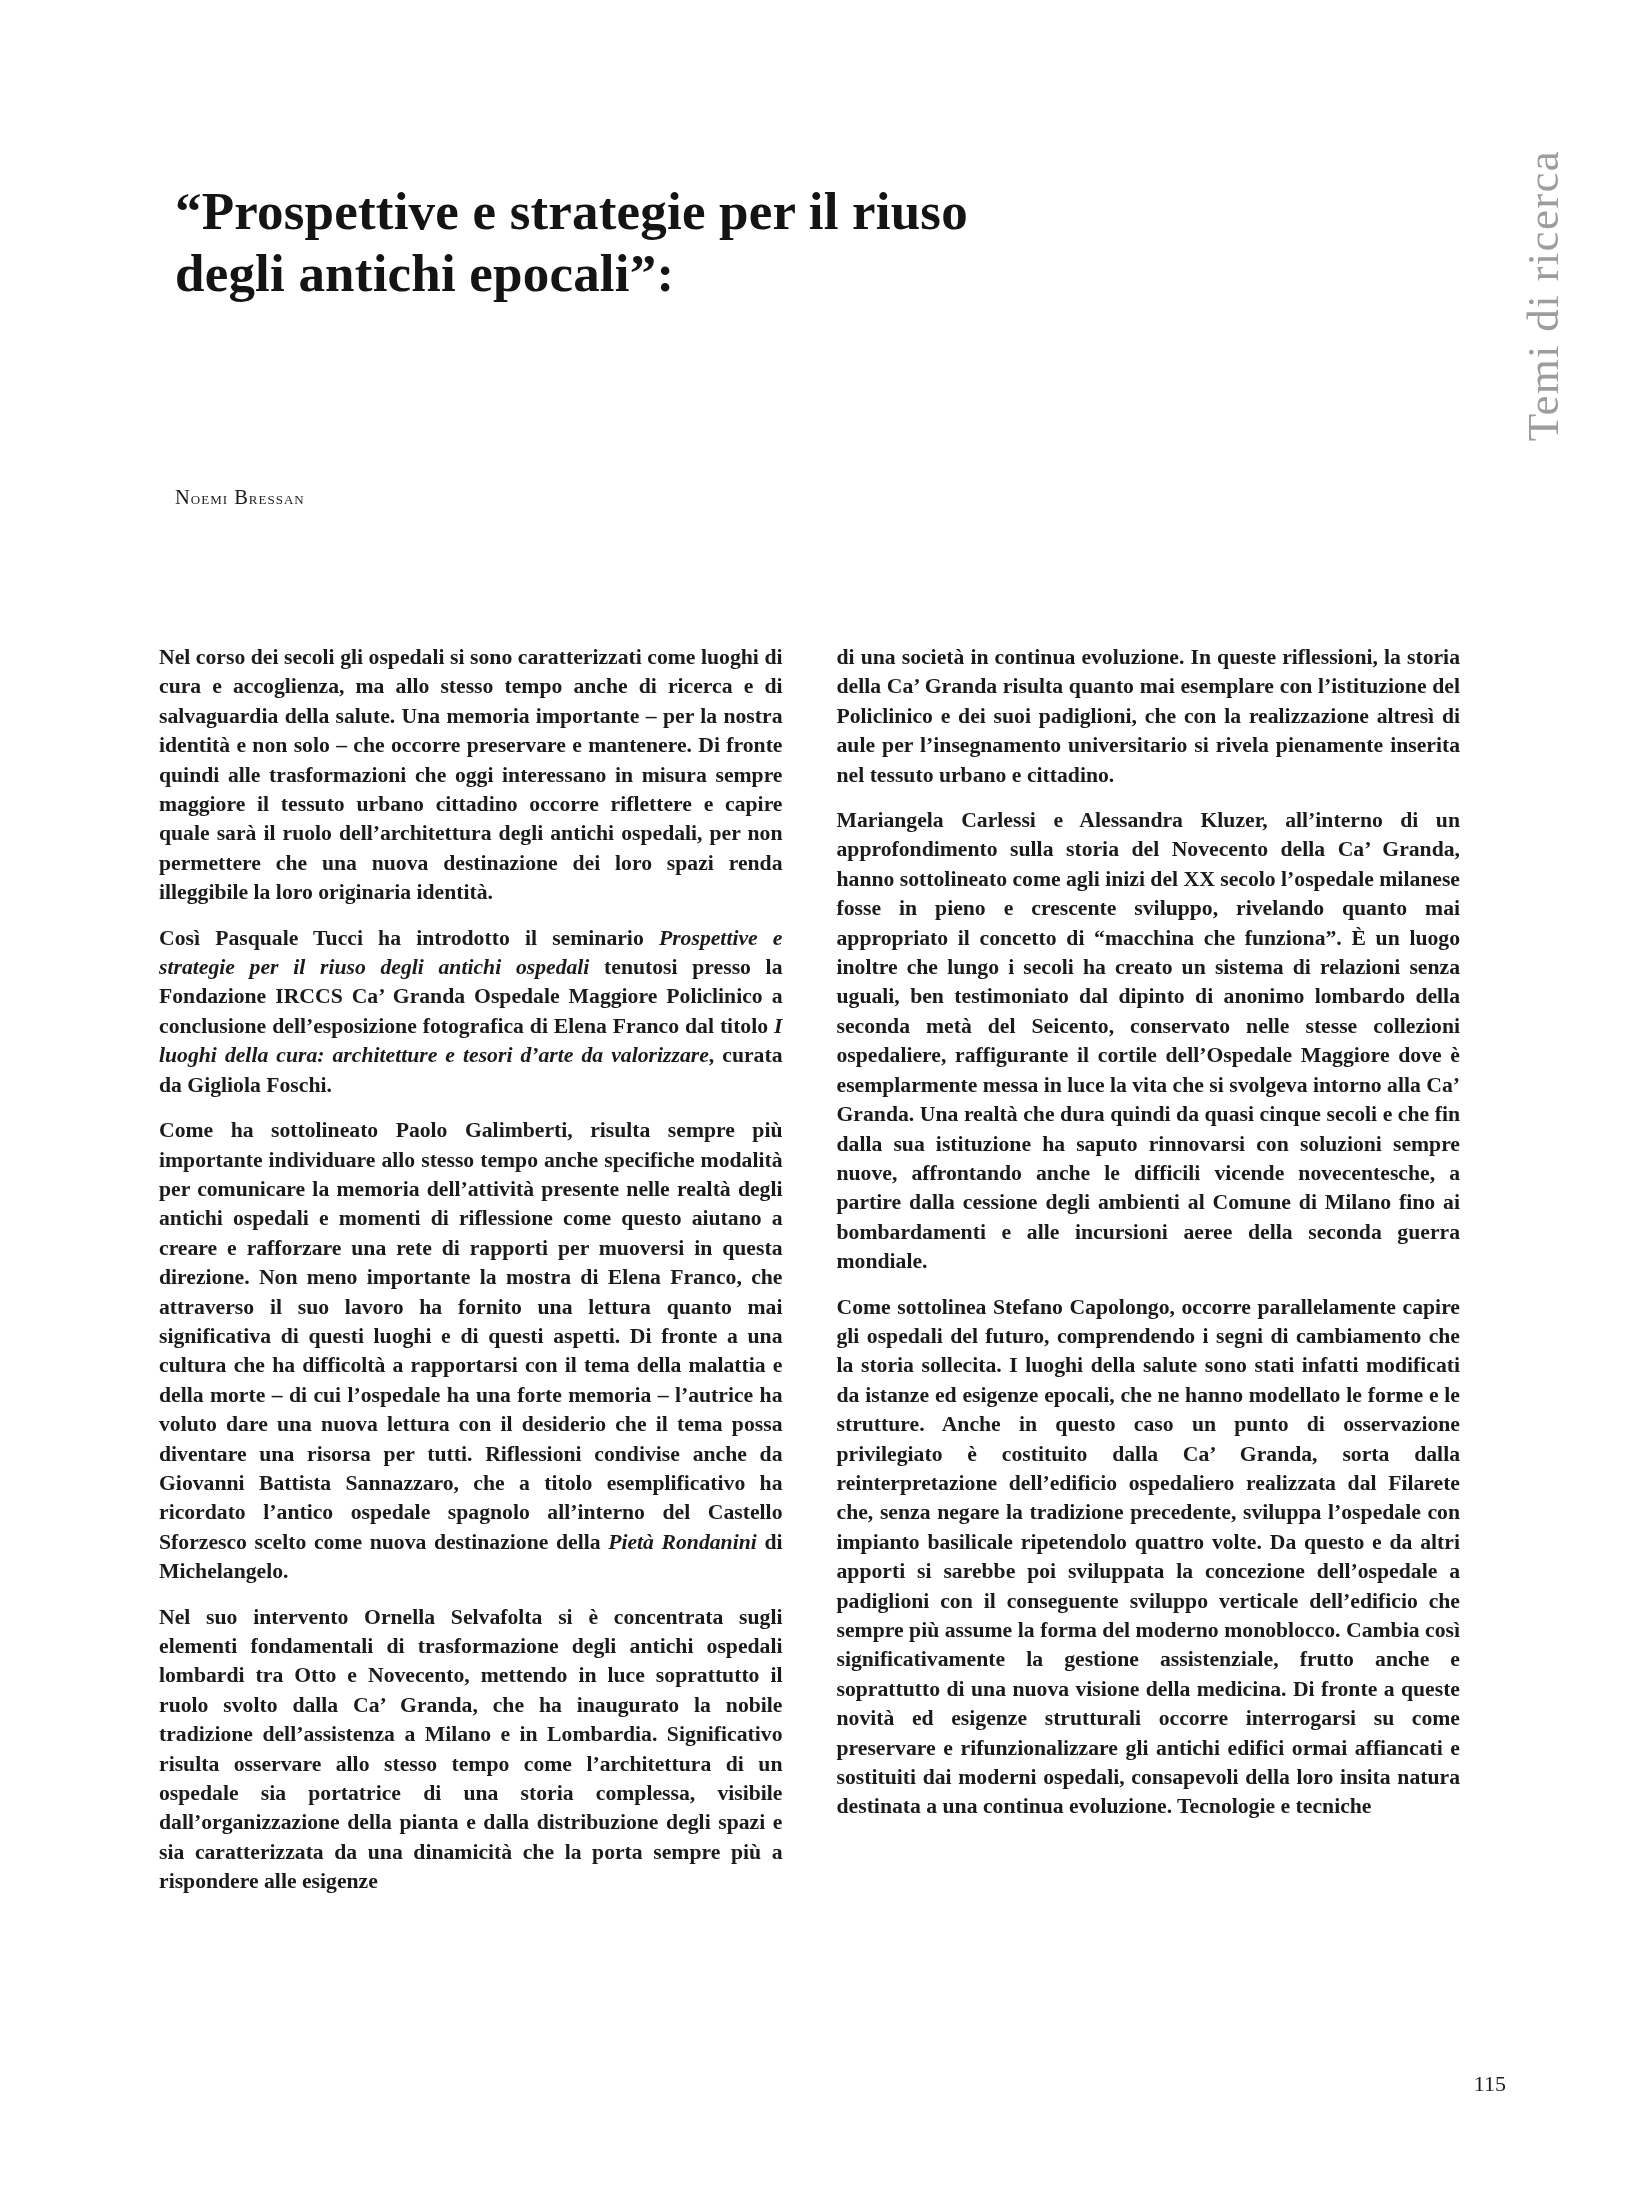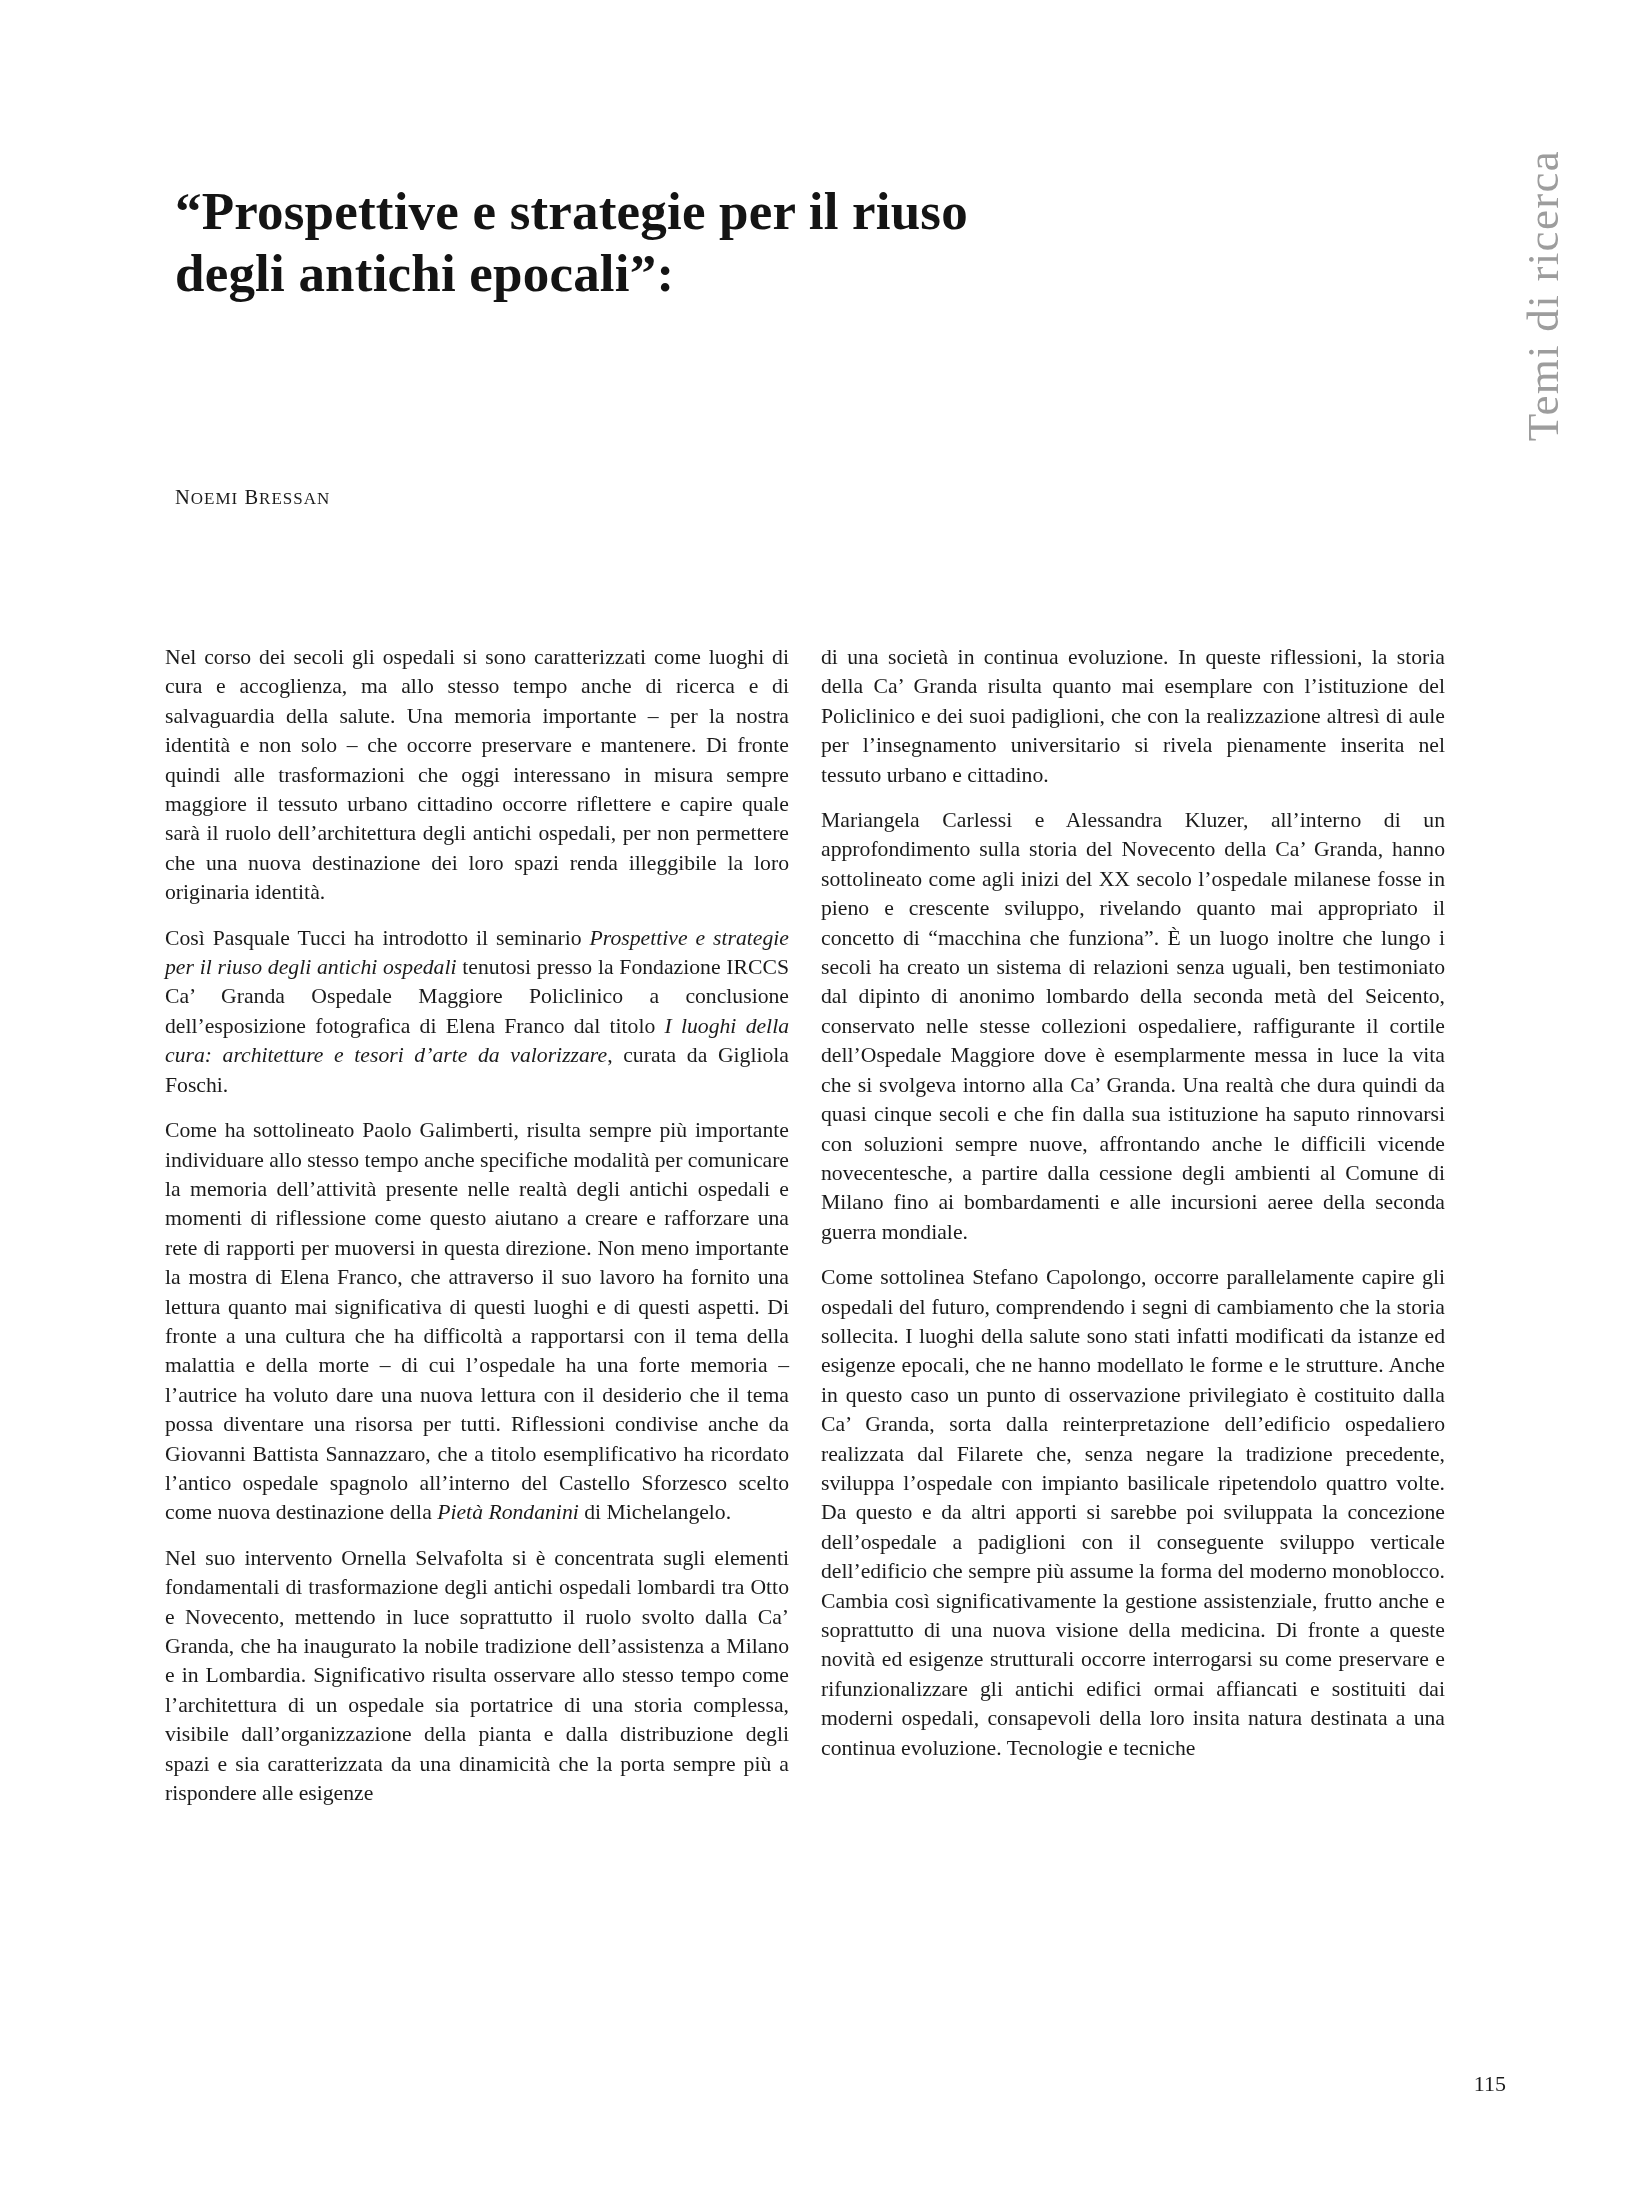--- a/index.html
+++ b/index.html
@@ -60,32 +60,33 @@
   .author {
     position: absolute;
     left: 175px;
     top: 486px;
     font-family: "Liberation Serif", serif;
     font-size: 20.5px;
     letter-spacing: 1px;
     color: #1b1b1b;
   }
   .author .small-caps {
-    font-size: 17px;
+    font-size: 13px;
     margin-top: 18px;
   }
 
   
   .columns {
     position: absolute;
-    left: 165px;
+    left: 159px;
     top: 643px;
     width: 1301px;
     display: flex;
-    gap: 32px;
+    gap: 54px;
+    font-weight: bold;
   }
   .col {
     width: 624px;
   }
   .col p {
     margin: 0;
     font-size: 21.7px;
     line-height: 1.355;
     text-align: justify;
     text-justify: inter-word;

